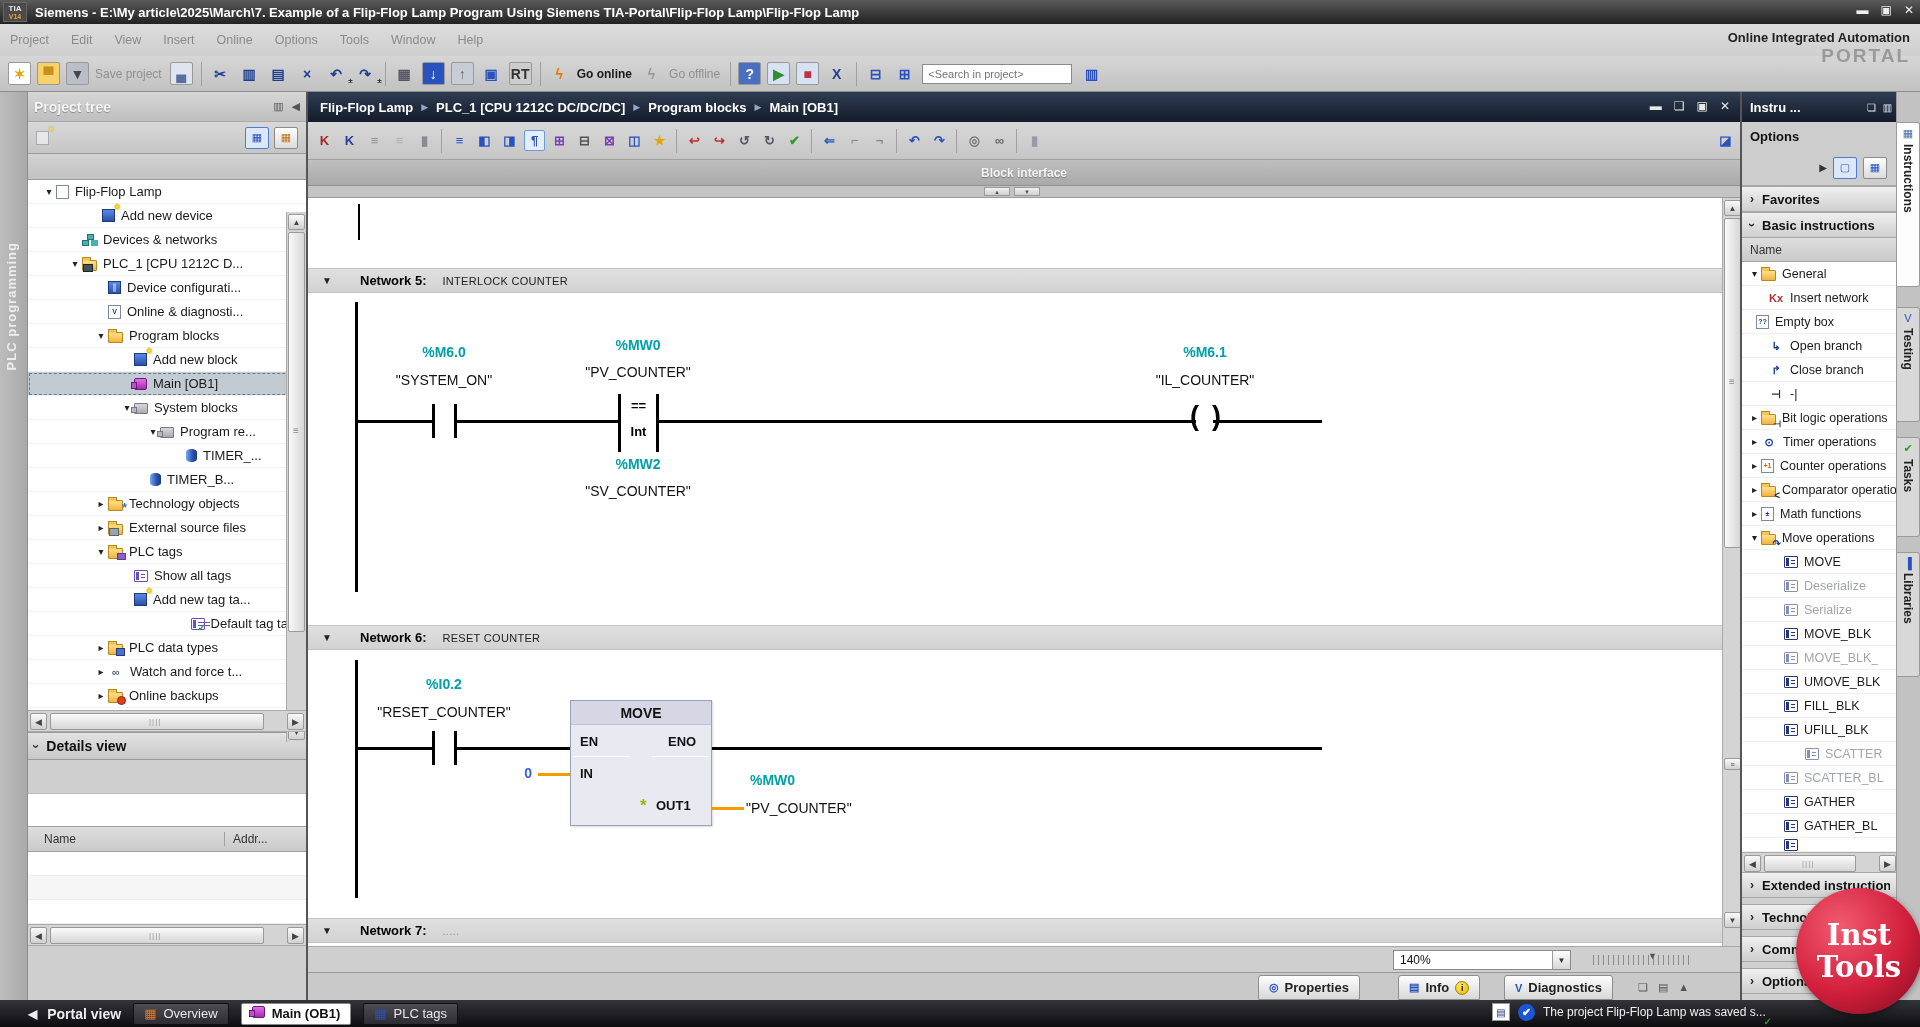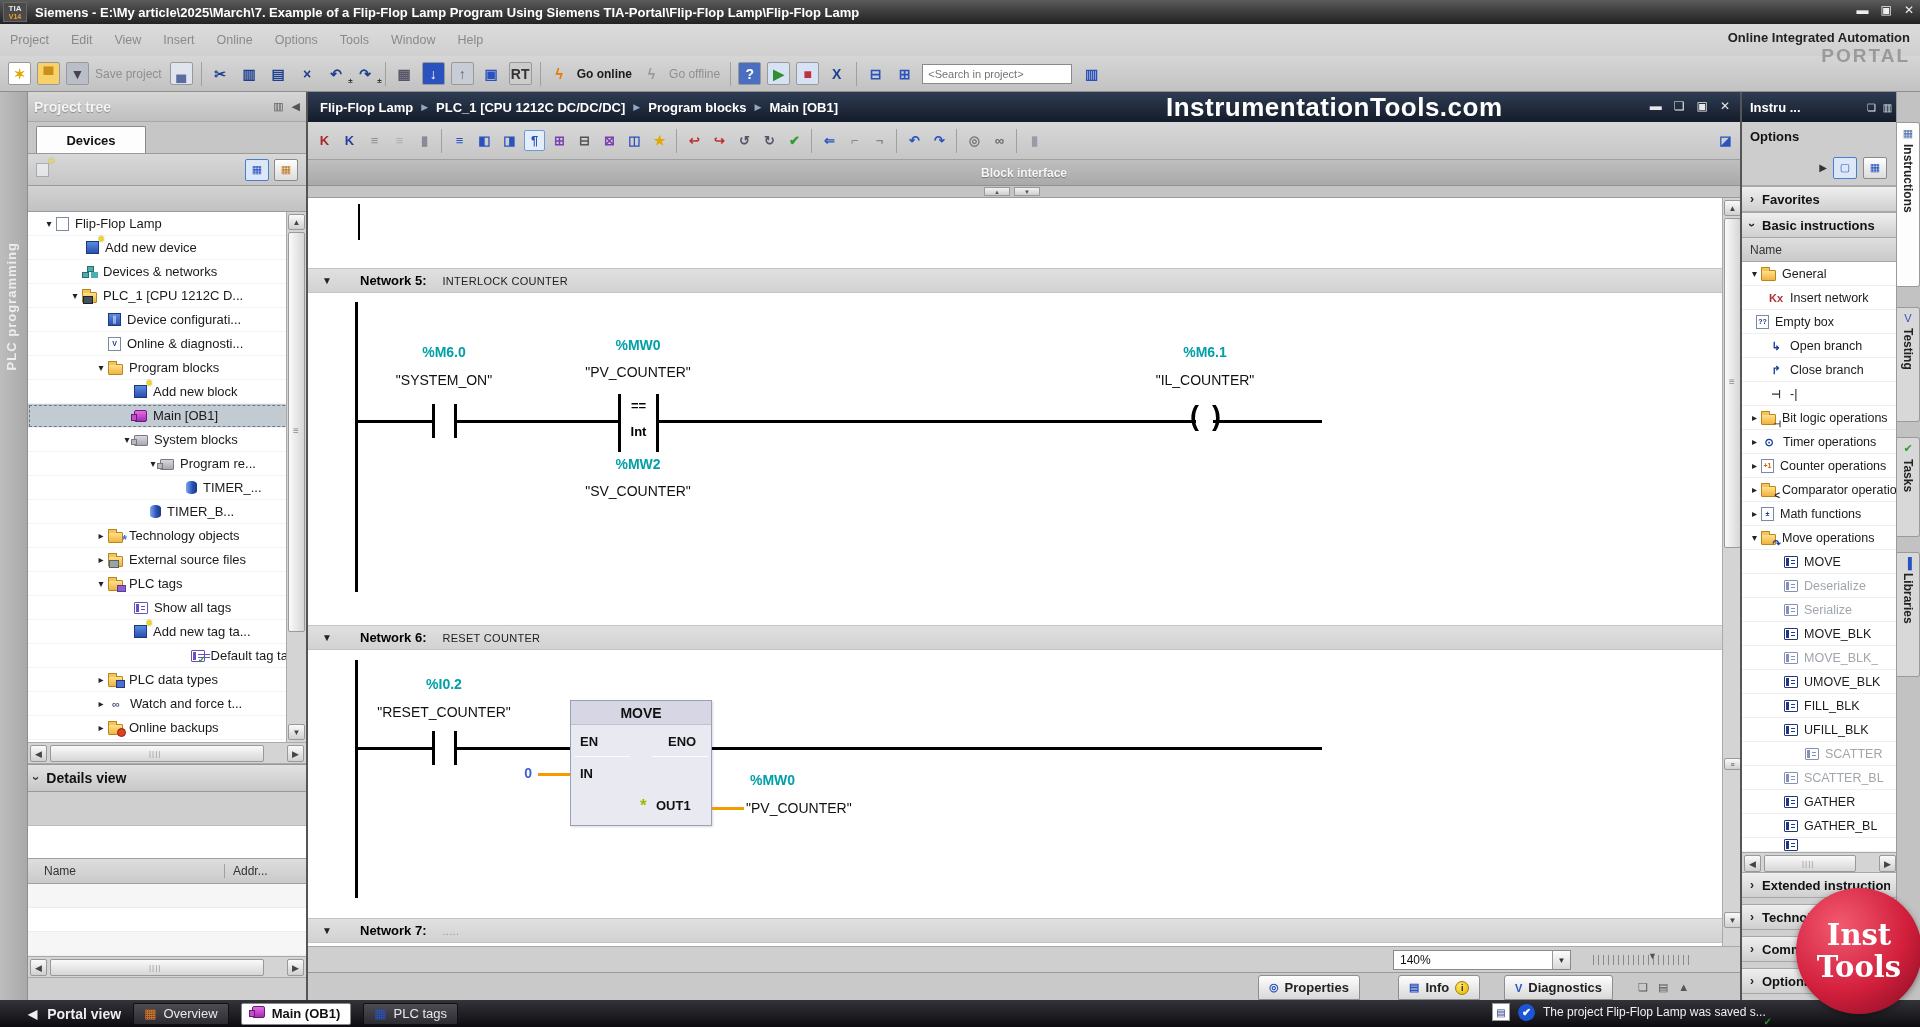--- a/index.html
+++ b/index.html
@@ -387,38 +387,35 @@
   </div>
 
   <div id="ptree">
     <div class="panelhdr">
       <span class="t">Project tree</span>
       <span class="ic">
         <span>▥</span>
         <span>◀</span>
       </span>
     </div>
-    <div id="ptree-tabs">
-      <div id="tab-devices">Devices</div>
-    </div>
     <div id="ptree-tools">
       <span class="tico page star" style="opacity:0.5"></span>
       <span class="right">
         <span class="minibtn sel">▦</span>
         <span class="minibtn" style="color:#c07820">▦</span>
       </span>
     </div>
     <div id="ptree-colhdr"></div>
     <div id="tree">
         <div class="trow" style="padding-left: 14px;">
           <span class="arr">▾</span>
           <span class="tico page"></span>
           <span class="lbl">Flip-Flop Lamp</span>
         </div>
-        <div class="trow" style="padding-left: 44px;">
+        <div class="trow" style="padding-left: 60px;">
           <span class="arr"></span>
           <span class="tico bluebox star"></span>
           <span class="lbl">Add new device</span>
         </div>
         <div class="trow" style="padding-left: 40px;">
           <span class="arr"></span>
           <span class="tico netico"></span>
           <span class="lbl">Devices &amp; networks</span>
         </div>
         <div class="trow" style="padding-left: 40px;">
@@ -551,21 +548,20 @@
     <div id="crumbbar">
       <span id="bccontainer" style="display:flex;align-items:center">
           <span class="bc-item">Flip-Flop Lamp</span>
           <span class="bc-sep">▶</span>
           <span class="bc-item">PLC_1 [CPU 1212C DC/DC/DC]</span>
           <span class="bc-sep">▶</span>
           <span class="bc-item">Program blocks</span>
           <span class="bc-sep">▶</span>
           <span class="bc-item">Main [OB1]</span>
         </span>
-      <div id="watermark">InstrumentationTools.com</div>
       <div id="crumb-controls">
         <span>▬</span>
         <span>❏</span>
         <span>▣</span>
         <span>✕</span>
       </div>
     </div>
 
     <div id="ladder-toolbar">
         <span class="lti">

